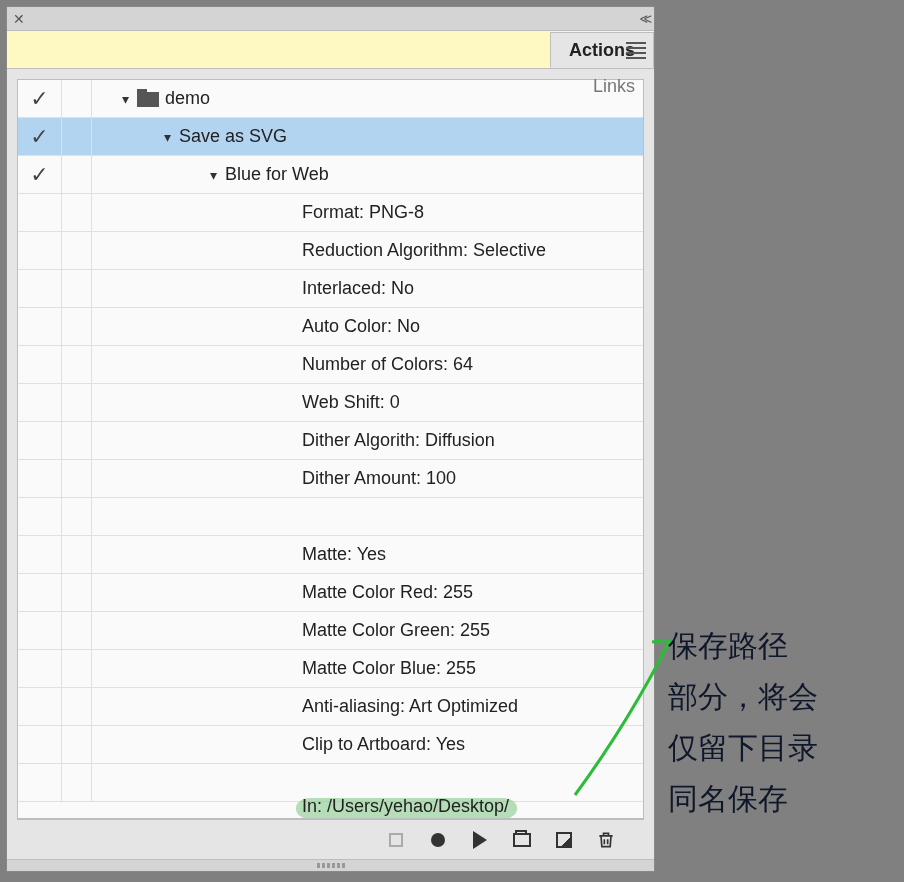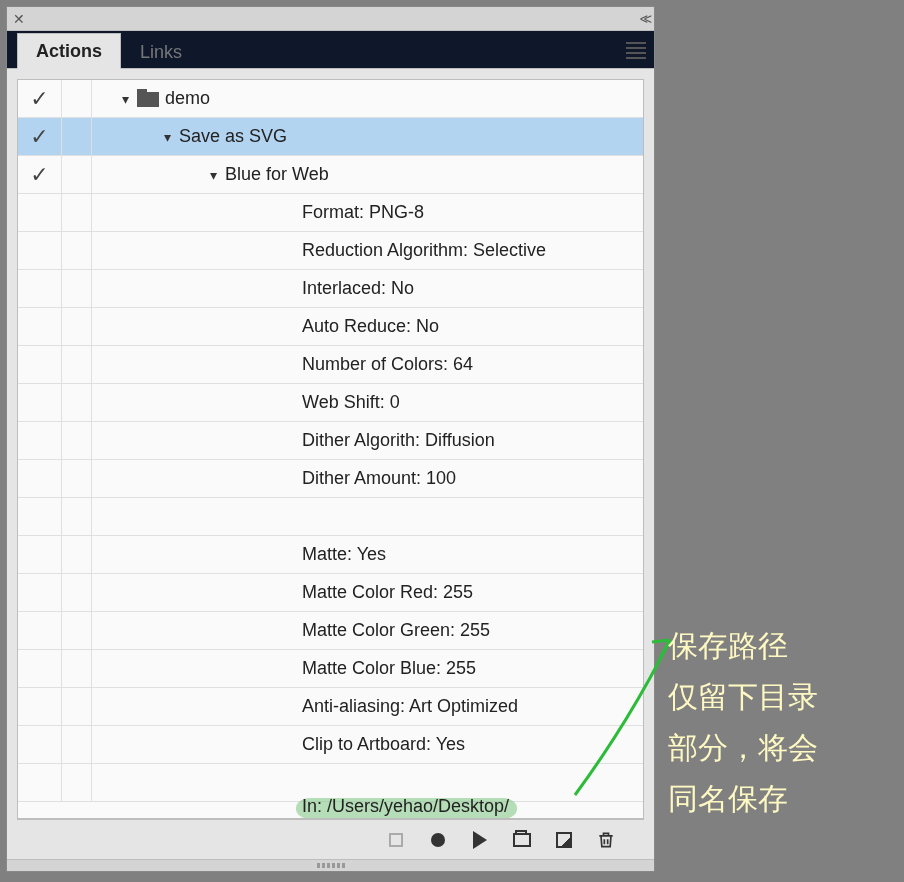--- a/index.html
+++ b/index.html
@@ -29,24 +29,25 @@
     padding: 0 6px;
     border-bottom: 1px solid #bdbdbd;
     background: #d4d4d4;
   }
   .close-x { font-size: 14px; color: #555; cursor: pointer; }
   .collapse-icon { font-size: 14px; color: #555; cursor: pointer; letter-spacing: -4px; }
   .tabs-row {
     display: flex;
     align-items: flex-end;
     height: 38px;
-    background: #0f172a;
+    background: #fef9c3;
     padding-left: 10px;
     border-bottom: 1px solid #bdbdbd;
     position: relative;
+    flex-direction: column;
   }
   .tab {
     padding: 7px 18px 6px 18px;
     font-size: 18px;
     color: #777;
     cursor: pointer;
     border: 1px solid transparent;
     border-bottom: none;
     position: relative;
     top: 1px;
@@ -184,21 +185,21 @@
   }
   .resize-grip span {
     display:inline-block; width:3px; height:5px; background:#999; margin: 0 1px;
   }
 
   
   .annotation {
     position: absolute;
     left: 668px;
     top: 620px;
-    color: #fef9c3;
+    color: #0f172a;
     font-family: "Kaiti SC", "STKaiti", "KaiTi", cursive;
     font-size: 30px;
     line-height: 1.7;
   }
   .arrow-svg {
     position: absolute;
     left: 560px;
     top: 620px;
     pointer-events: none;
   }
@@ -279,21 +280,21 @@
           <div class="check-col"></div>
           <div class="second-col"></div>
           <div class="label-cell indent-4">
             <span>Interlaced: No</span>
           </div>
         </div>
       <div class="row">
           <div class="check-col"></div>
           <div class="second-col"></div>
           <div class="label-cell indent-4">
-            <span>Auto Reduce: No</span>
+            <span>Auto Color: No</span>
           </div>
         </div>
       <div class="row">
           <div class="check-col"></div>
           <div class="second-col"></div>
           <div class="label-cell indent-4">
             <span>Number of Colors: 64</span>
           </div>
         </div>
       <div class="row">
@@ -407,16 +408,16 @@
   </div>
 </div>
 
 <svg class="arrow-svg" width="120" height="200">
   <path d="M110 20 Q 70 100 15 175" stroke="#2dbb3a" stroke-width="3" fill="none"></path>
   <path d="M110 20 L100 38 M110 20 L92 22" stroke="#2dbb3a" stroke-width="3" fill="none"></path>
 </svg>
 
 <div class="annotation">
   <div>保存路径</div>
+  <div>部分，将会</div>
   <div>仅留下目录</div>
-  <div>部分，将会</div>
   <div>同名保存</div>
 </div>
 
 </body></html>

